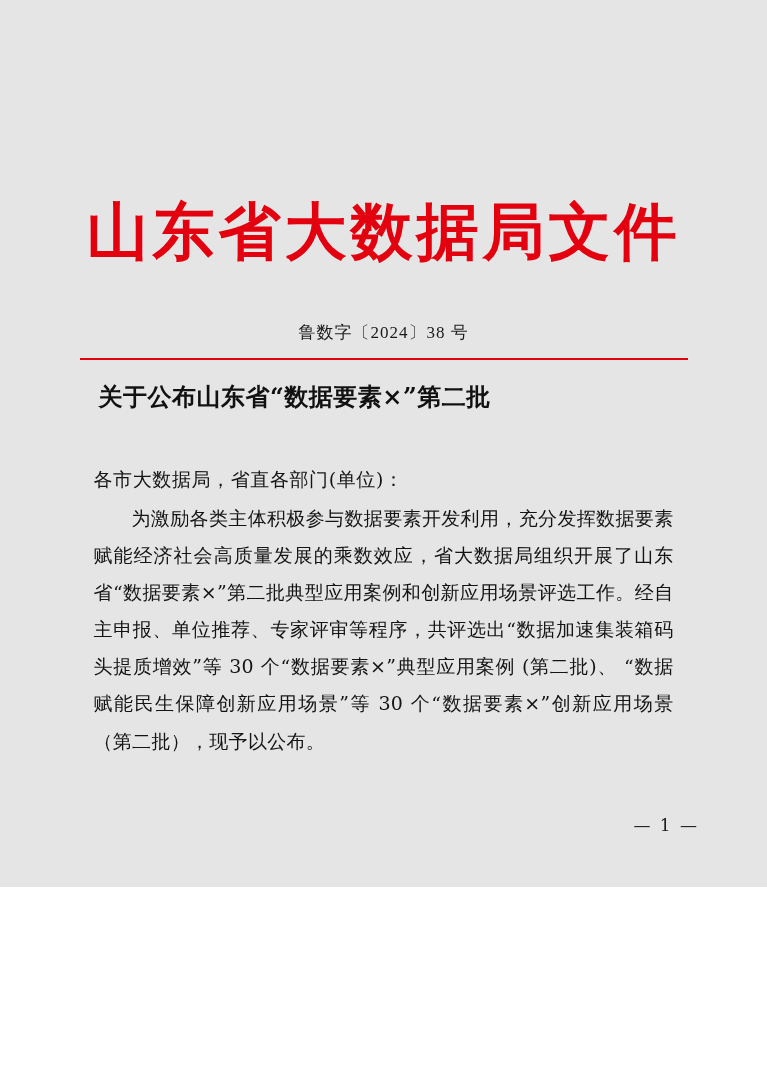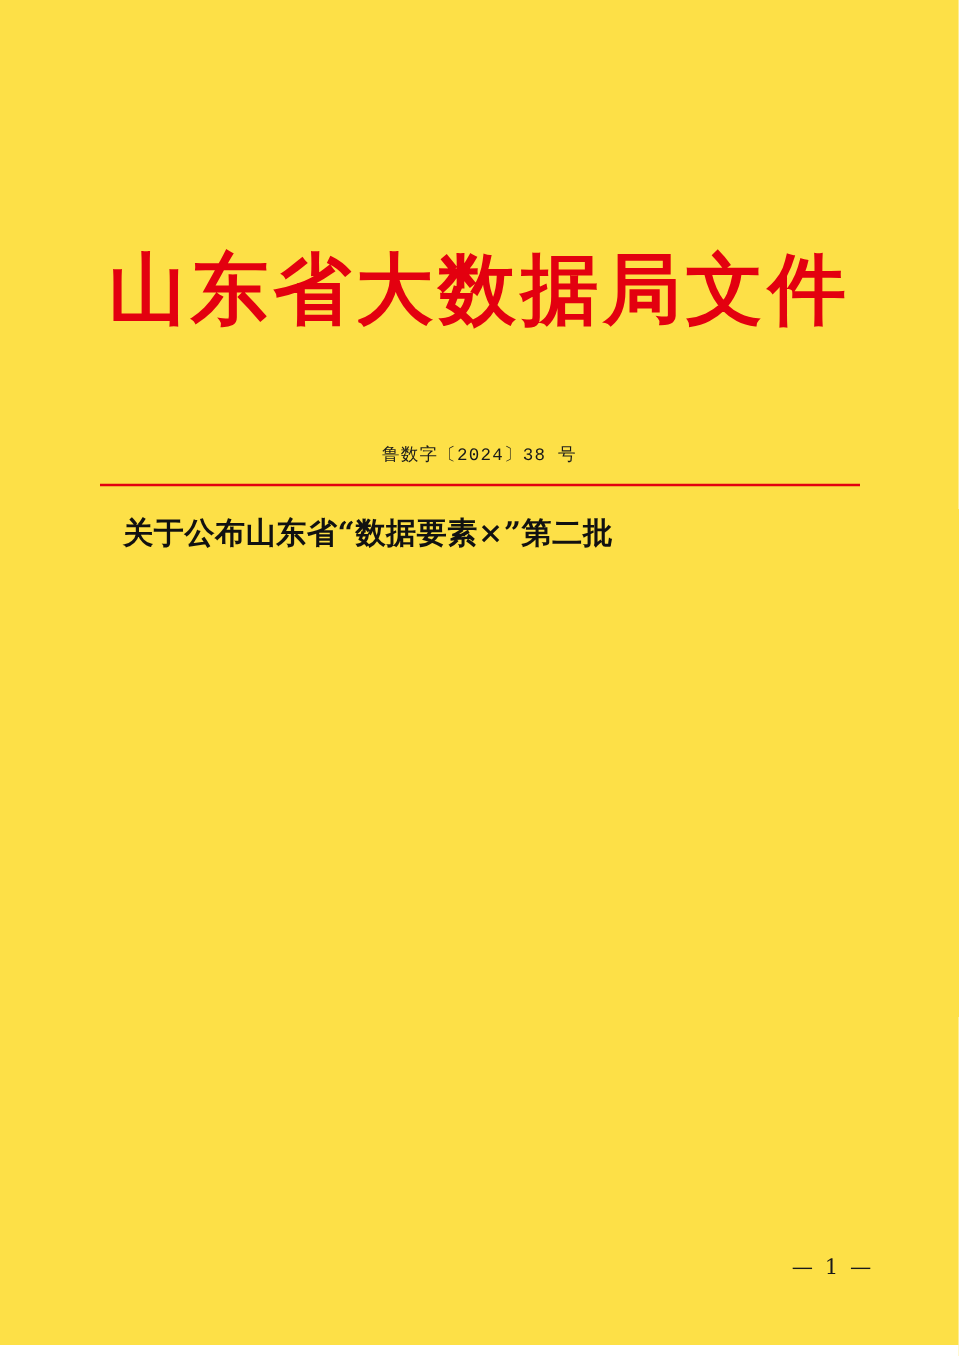--- a/index.html
+++ b/index.html
@@ -3,45 +3,45 @@
 <meta charset="utf-8">
 <style>
   html, body {
     margin: 0;
     padding: 0;
     background: #ffffff;
   }
   .page {
     position: relative;
     width: 767px;
-    height: 1076px;
-    background: #fde047;
+    height: 887px;
+    background: #e5e5e5;
     font-family: "DejaVu Serif", "Liberation Serif", serif;
     overflow: hidden;
   }
   .doc-header {
     text-align: center;
     padding-top: 196px;
   }
   .doc-title-red {
     color: #e3000f;
     font-family: "DejaVu Serif", "Liberation Serif", serif;
     font-weight: bold;
     font-size: 62px;
     letter-spacing: 4px;
     line-height: 1.15;
     white-space: nowrap;
   }
   .doc-number {
-    margin-top: 88px;
+    margin-top: 54px;
     text-align: center;
-    font-size: 14px;
+    font-size: 17px;
     color: #1a1a1a;
     letter-spacing: 1px;
-    font-family: Liberation Mono, monospace;
+    font-family: Liberation Serif, serif;
   }
   .red-rule {
     margin: 14px auto 0 auto;
     width: 608px;
     height: 2px;
     background: #e3000f;
   }
   .subject {
     margin: 18px auto 0 auto;
     width: 570px;
@@ -94,16 +94,20 @@
   </div>
 
   <div class="doc-number">鲁数字〔2024〕38 号</div>
 
   <div class="red-rule"></div>
 
   <div class="subject">
     <span class="line">关于公布山东省“数据要素×”第二批</span>
   </div>
 
+  <div class="body-wrap">
+    <div class="salutation">各市大数据局，省直各部门(单位)：</div>
+    <div class="para">为激励各类主体积极参与数据要素开发利用，充分发挥数据要素赋能经济社会高质量发展的乘数效应，省大数据局组织开展了山东省“数据要素×”第二批典型应用案例和创新应用场景评选工作。经自主申报、单位推荐、专家评审等程序，共评选出“数据加速集装箱码头提质增效”等 30 个“数据要素×”典型应用案例 (第二批)、 “数据赋能民生保障创新应用场景”等 30 个“数据要素×”创新应用场景（第二批），现予以公布。</div>
+  </div>
 
   <div class="page-number">— 1 —</div>
 
 </div>
 
 </body></html>

